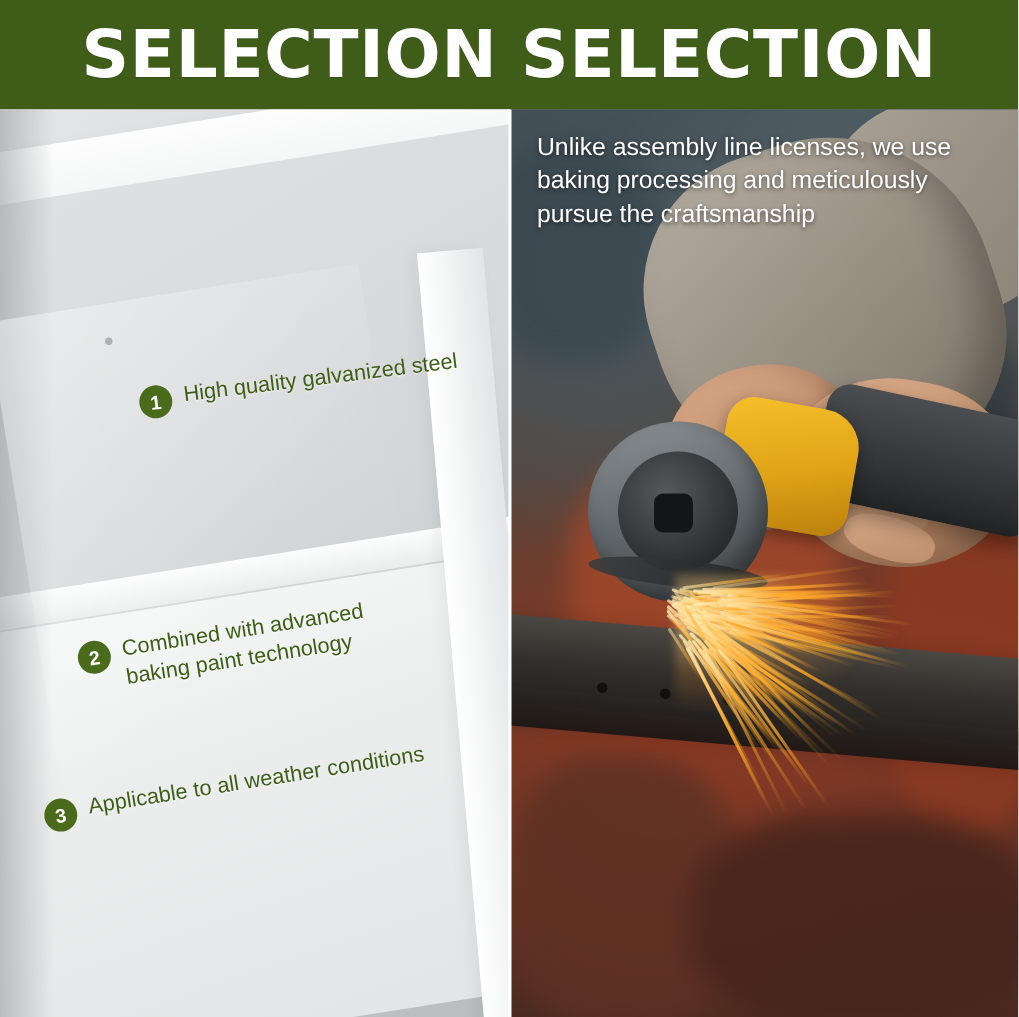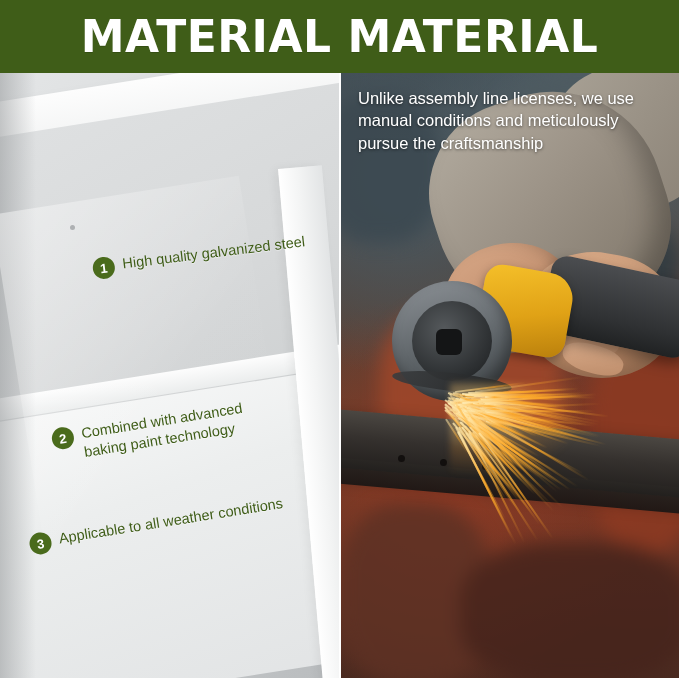--- a/index.html
+++ b/index.html
@@ -433,21 +433,21 @@
     height: 605px;
     background: #ffffff;
   }
 </style>
 </head>
 <body>
 
 <div class="poster">
 
   <div class="banner">
-    <div class="banner-title">MATERIAL MATERIAL</div>
+    <div class="banner-title">SELECTION SELECTION</div>
   </div>
 
   <div class="body-area">
 
     <div class="left-panel">
       <div class="left-bg"></div>
       <div class="cab-top"></div>
       <div class="cab-face"></div>
       <div class="cab-inner-line"></div>
       <div class="cab-bottom-white"></div>
@@ -672,18 +672,18 @@
           <div class="spark" style="left: 46.0995px; top: 38.5011px; width: 118.605px; transform: rotate(30.4248deg); opacity: 0.61;"></div>
           <div class="spark" style="left: 47.5594px; top: 57.7083px; width: 100.455px; transform: rotate(61.6097deg); opacity: 0.76;"></div>
           <div class="spark" style="left: 56.7964px; top: 34.4526px; width: 110.363px; transform: rotate(16.1169deg); opacity: 0.7;"></div>
           <div class="spark" style="left: 59.1571px; top: 42.6585px; width: 61.8711px; transform: rotate(50.6447deg); opacity: 0.63;"></div>
           <div class="spark" style="left: 52.2038px; top: 28.5758px; width: 135.296px; transform: rotate(-3.59657deg); opacity: 0.94;"></div>
           <div class="spark" style="left: 39.9708px; top: 20.2326px; width: 43.7528px; transform: rotate(57.6868deg); opacity: 0.6;"></div>
           <div class="spark" style="left: 54.9271px; top: 32.3269px; width: 77.0437px; transform: rotate(50.0185deg); opacity: 0.48;"></div>
           <div class="spark" style="left: 75.0922px; top: 23.0487px; width: 17.163px; transform: rotate(1.32499deg); opacity: 0.9;"></div>
         </div>
 
-      <div class="caption">Unlike assembly line licenses, we use manual conditions and meticulously pursue the craftsmanship</div>
+      <div class="caption">Unlike assembly line licenses, we use baking processing and meticulously pursue the craftsmanship</div>
     </div>
 
     <div class="vdivider"></div>
   </div>
 </div>
 
 </body></html>

